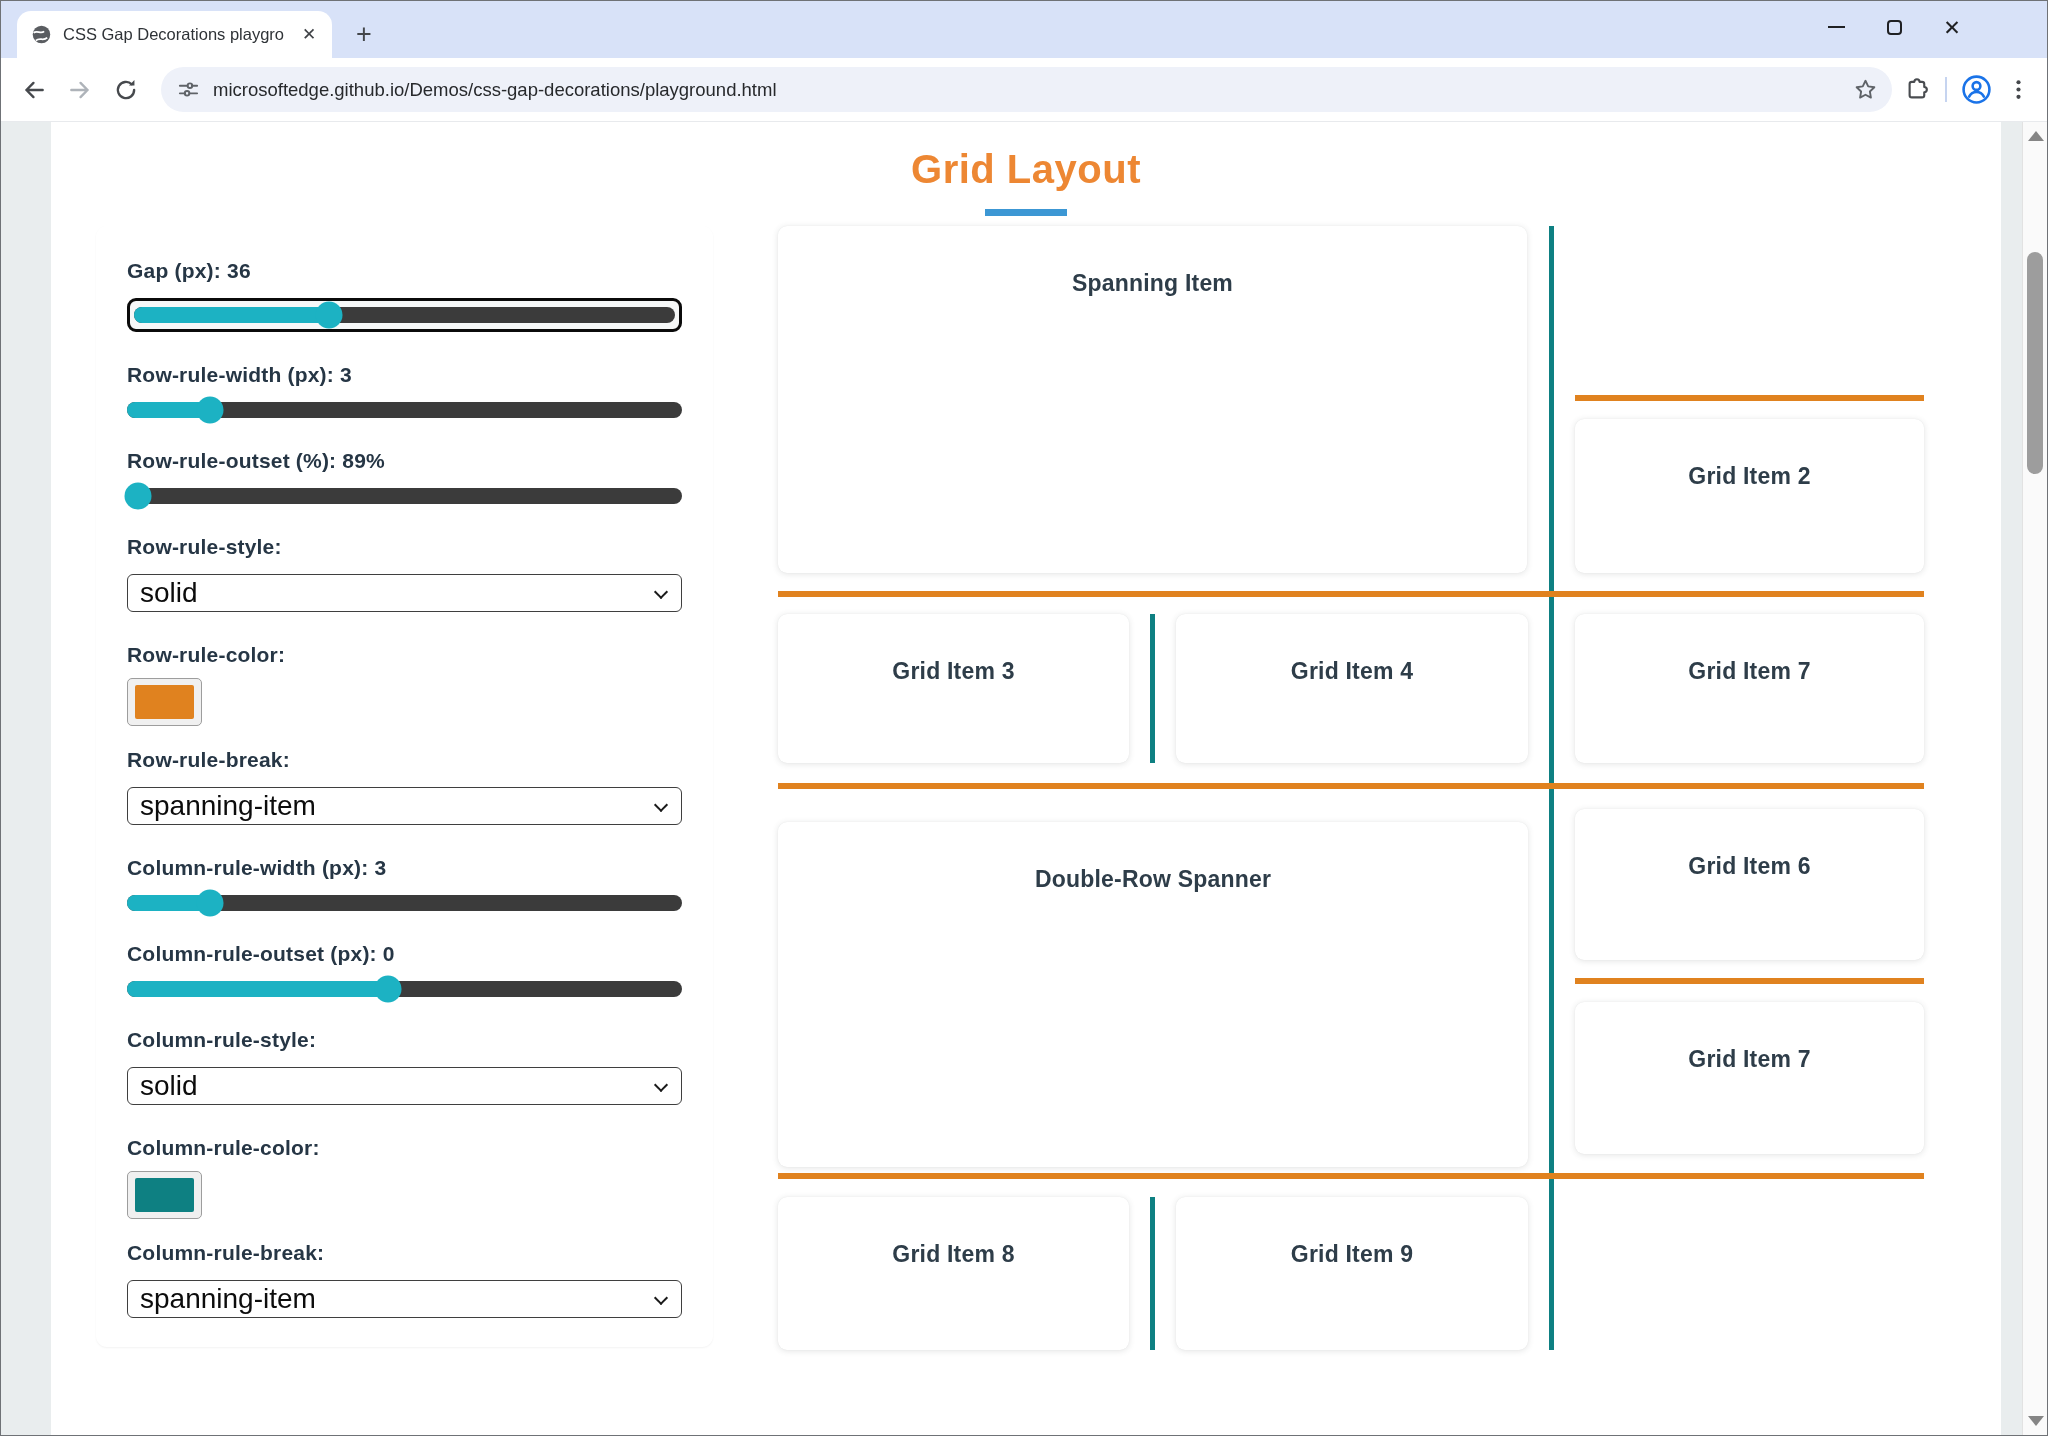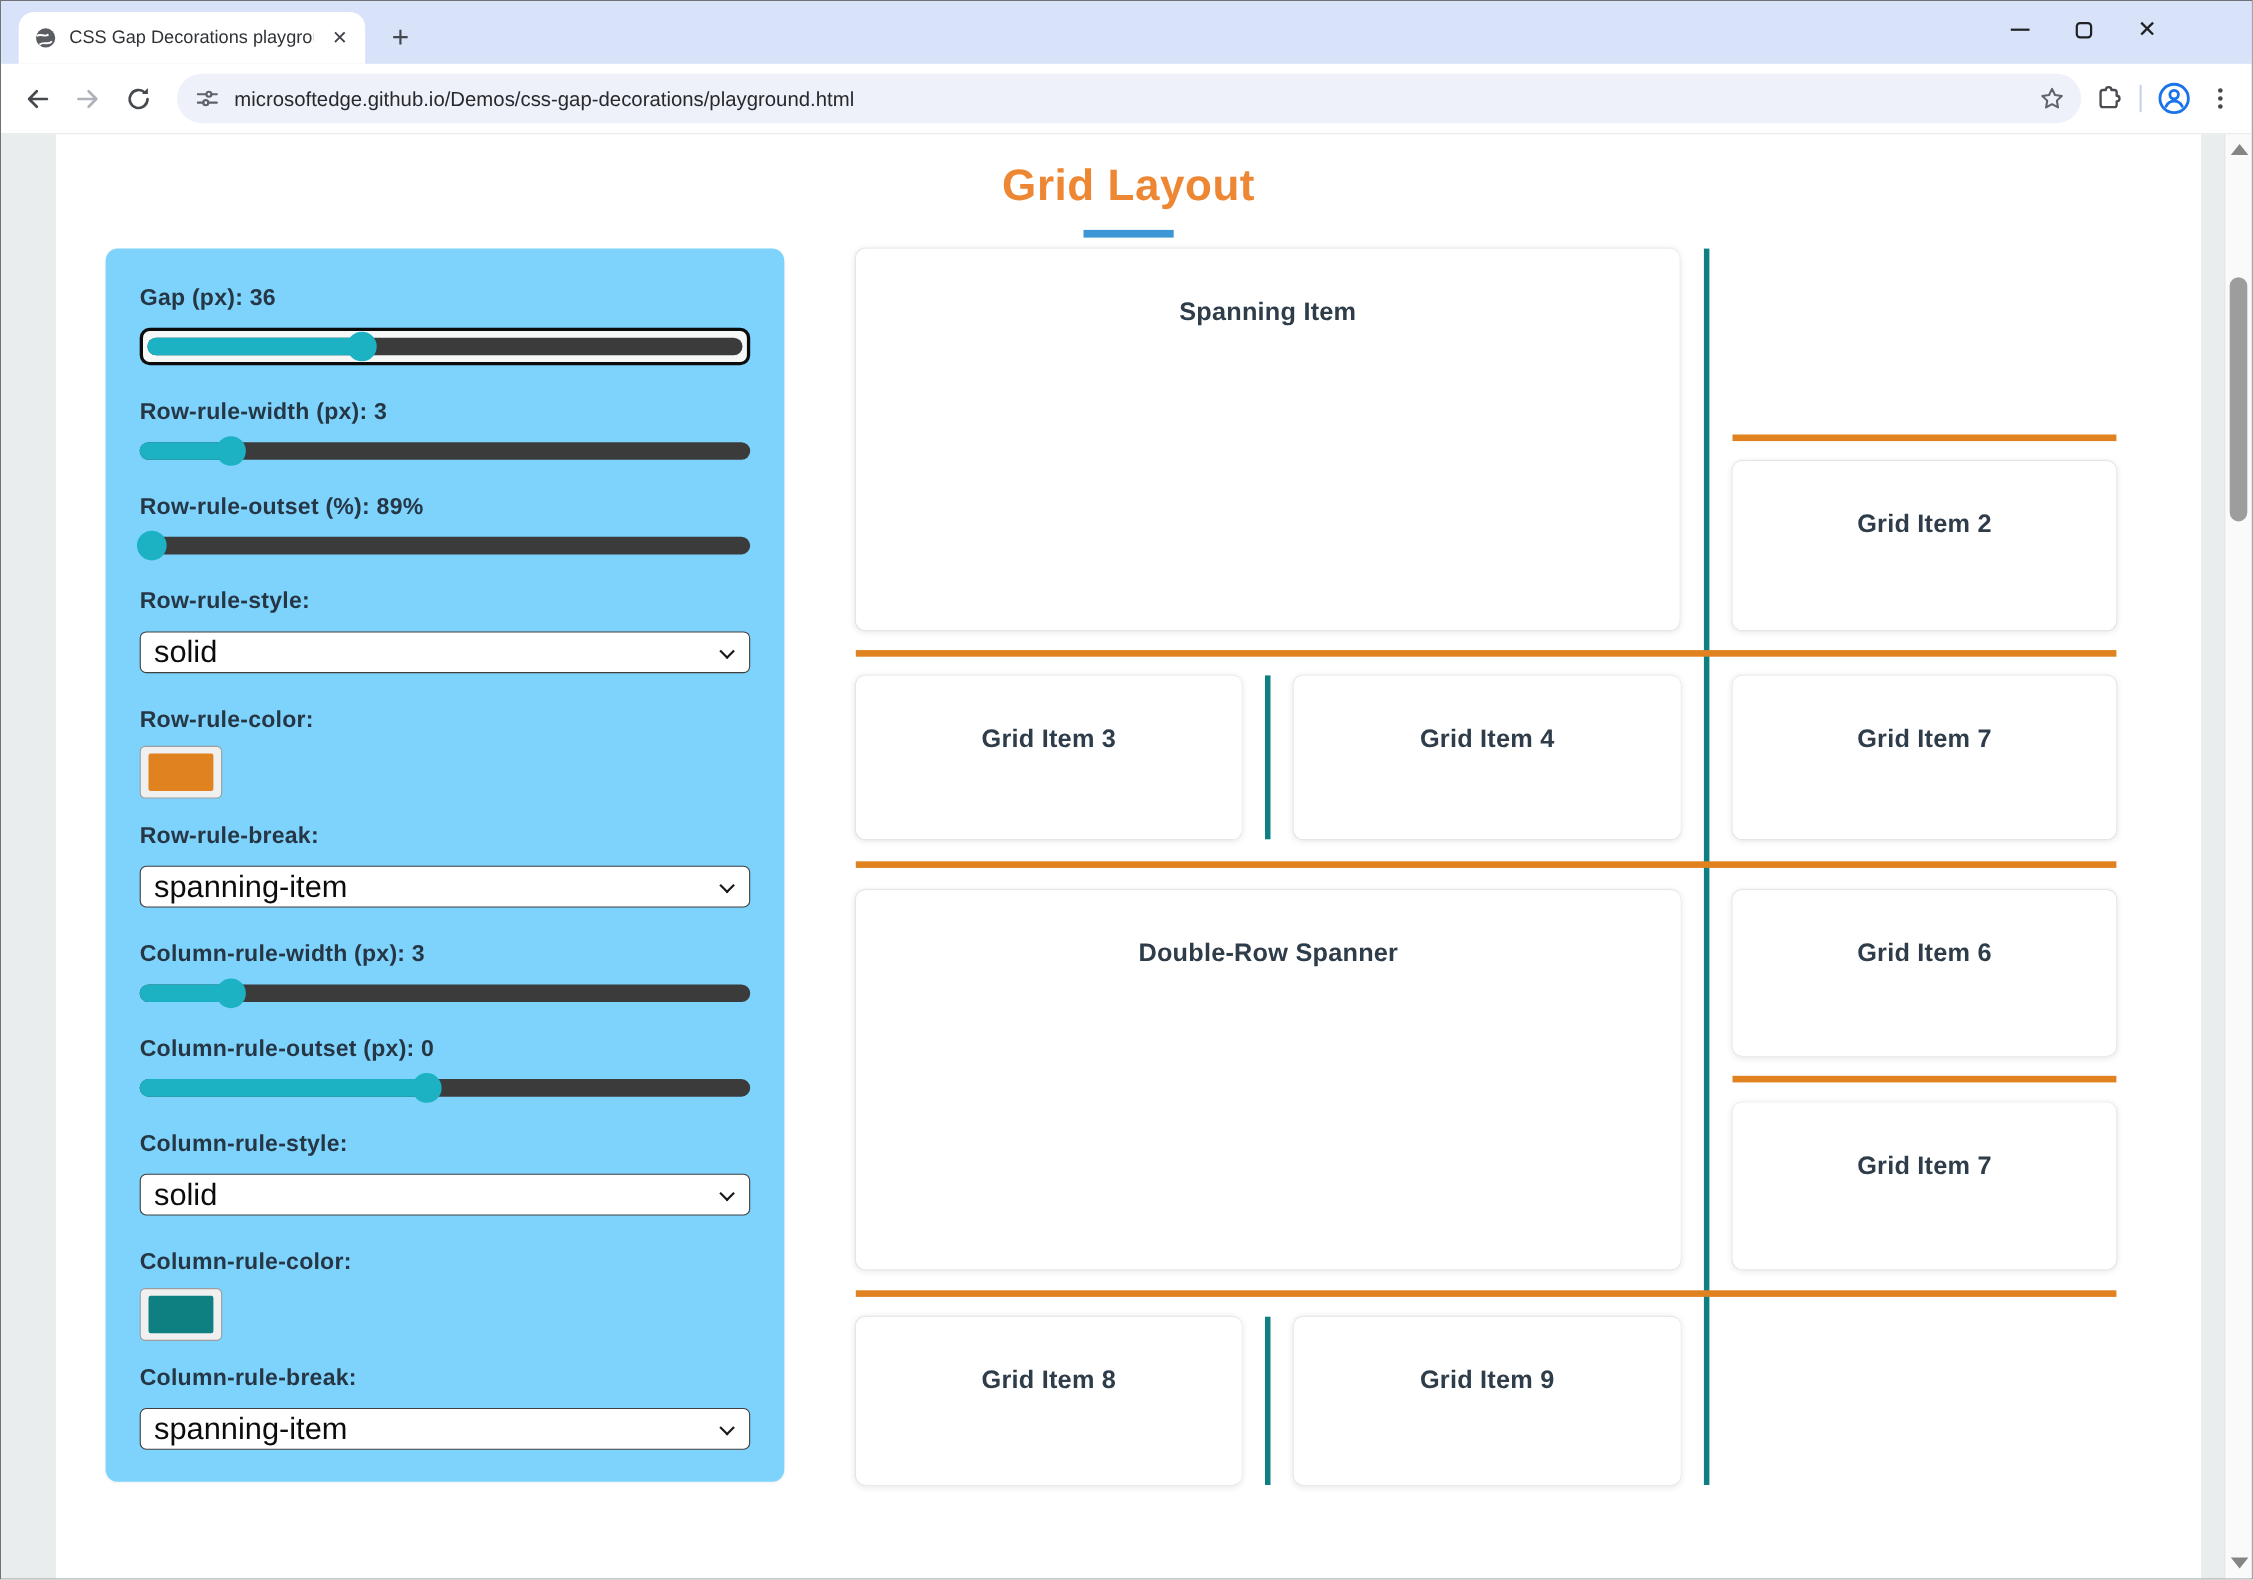--- a/index.html
+++ b/index.html
@@ -27,21 +27,21 @@
   .tb-right { display:flex; align-items:center; gap:14px; flex:0 0 auto; }
   .sep { width:2px; height:25px; background:#c6d4f0; }
 
   
   .page { flex:1; position:relative; background:#e9edee; overflow:hidden; }
   .content { position:absolute; left:50px; top:0; width:1950px; height:100%; background:#fff; }
   .page-title { padding-top:25px; text-align:center; font-size:40px; font-weight:700; letter-spacing:0.5px; }
   .title-underline { width:82px; height:7px; margin:17px auto 0; }
 
   
-  .panel { position:absolute; left:95px; top:104px; width:617px; height:1121px; background:#7dd3fc; border-radius:11px; padding:33px 31px; overflow:hidden; box-shadow:0 1px 2px rgba(0,0,0,.05); }
+  .panel { position:absolute; left:95px; top:104px; width:617px; height:1121px; background:#ffffff; border-radius:11px; padding:33px 31px; overflow:hidden; box-shadow:0 1px 2px rgba(0,0,0,.05); }
   .group { margin-bottom:31px; }
   .ctl-label { display:block; font-size:21px; font-weight:700; color:#263645; margin-bottom:15px; letter-spacing:0.2px; }
   .slider { position:relative; height:16px; border-radius:8px; background:#3b3b3b; margin-top:4px; }
   .slider .fill { position:absolute; left:0; top:0; bottom:0; width:var(--pct); border-radius:8px; background:#1cb2c3; }
   .slider .thumb { position:absolute; left:var(--pct); top:50%; transform:translate(-50%,-50%); width:27px; height:27px; border-radius:50%; background:#1cb2c3; cursor:pointer; }
   .focus-ring { border:3px solid #0b0b0b; border-radius:9px; padding:6px 4px; background:#f6f8f8; }
   .focus-ring .slider { margin-top:0; }
   .selectbox { position:relative; height:38px; background:#fff; border:1.5px solid #3f3f3f; border-radius:6px; display:flex; align-items:center; padding:0 40px 0 12px; cursor:pointer; }
   .select-value { font-size:28px; color:#0c0c0c; }
   .chevron { position:absolute; right:15px; top:12px; width:10px; height:10px; border-right:2.6px solid #1a1a1a; border-bottom:2.6px solid #1a1a1a; transform:rotate(45deg); }
@@ -244,21 +244,21 @@
       <div class="rrule" style="left: 0px; top: 365px; width: 1146px; background: rgb(224, 130, 31);"></div>
       <div class="rrule" style="left: 0px; top: 557px; width: 1146px; background: rgb(224, 130, 31);"></div>
       <div class="rrule" style="left: 797px; top: 752px; width: 349px; background: rgb(224, 130, 31);"></div>
       <div class="rrule" style="left: 0px; top: 947px; width: 1146px; background: rgb(224, 130, 31);"></div>
 
       <div class="card" style="left:0; top:0; width:749px; height:347px;">Spanning Item</div>
       <div class="card" style="left:797px; top:193px; width:349px; height:154px;">Grid Item 2</div>
       <div class="card" style="left:0; top:388px; width:351px; height:149px;">Grid Item 3</div>
       <div class="card" style="left:398px; top:388px; width:352px; height:149px;">Grid Item 4</div>
       <div class="card" style="left:797px; top:388px; width:349px; height:149px;">Grid Item 7</div>
-      <div class="card" style="left:0; top:583px; width:750px; height:345px;">Double-Row Spanner</div>
+      <div class="card" style="left:0; top:596px; width:750px; height:345px;">Double-Row Spanner</div>
       <div class="card" style="left:797px; top:583px; width:349px; height:151px;">Grid Item 6</div>
       <div class="card" style="left:797px; top:776px; width:349px; height:152px;">Grid Item 7</div>
       <div class="card" style="left:0; top:971px; width:351px; height:153px;">Grid Item 8</div>
       <div class="card" style="left:398px; top:971px; width:352px; height:153px;">Grid Item 9</div>
     </div>
 
     <div class="scrollbar">
       <div class="scroll-up"></div>
       <div class="scroll-thumb"></div>
       <div class="scroll-down"></div>

